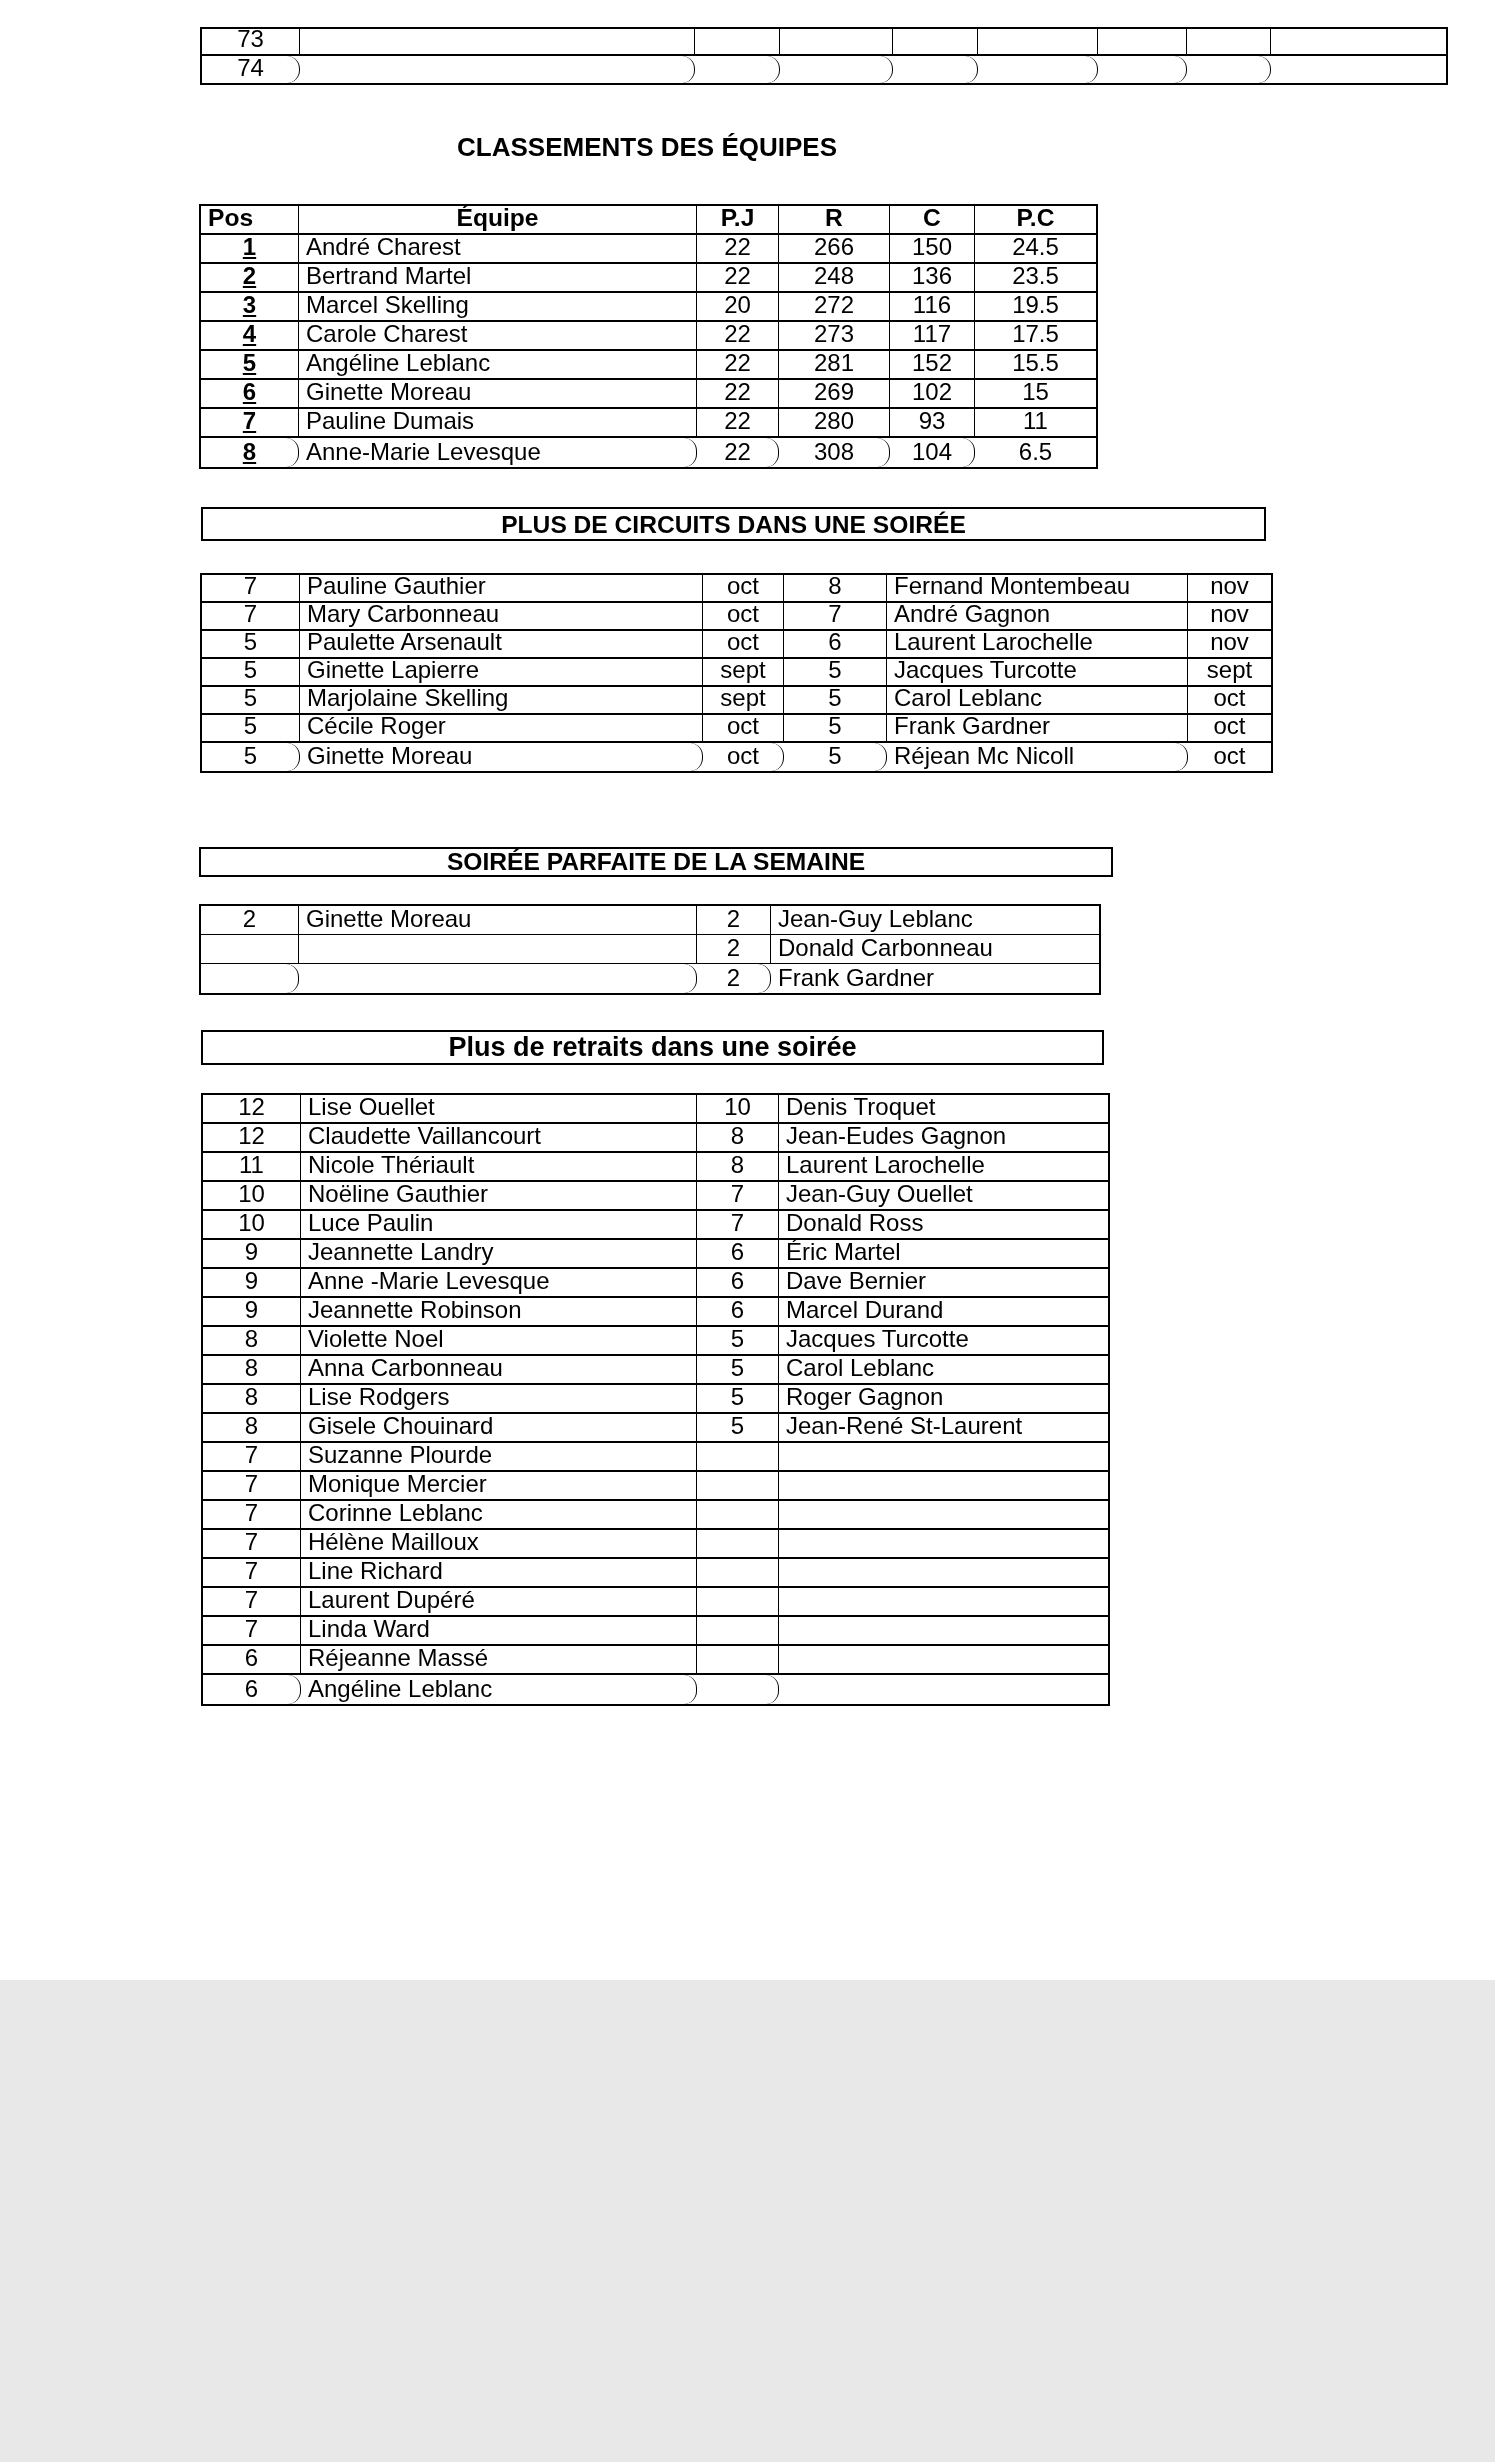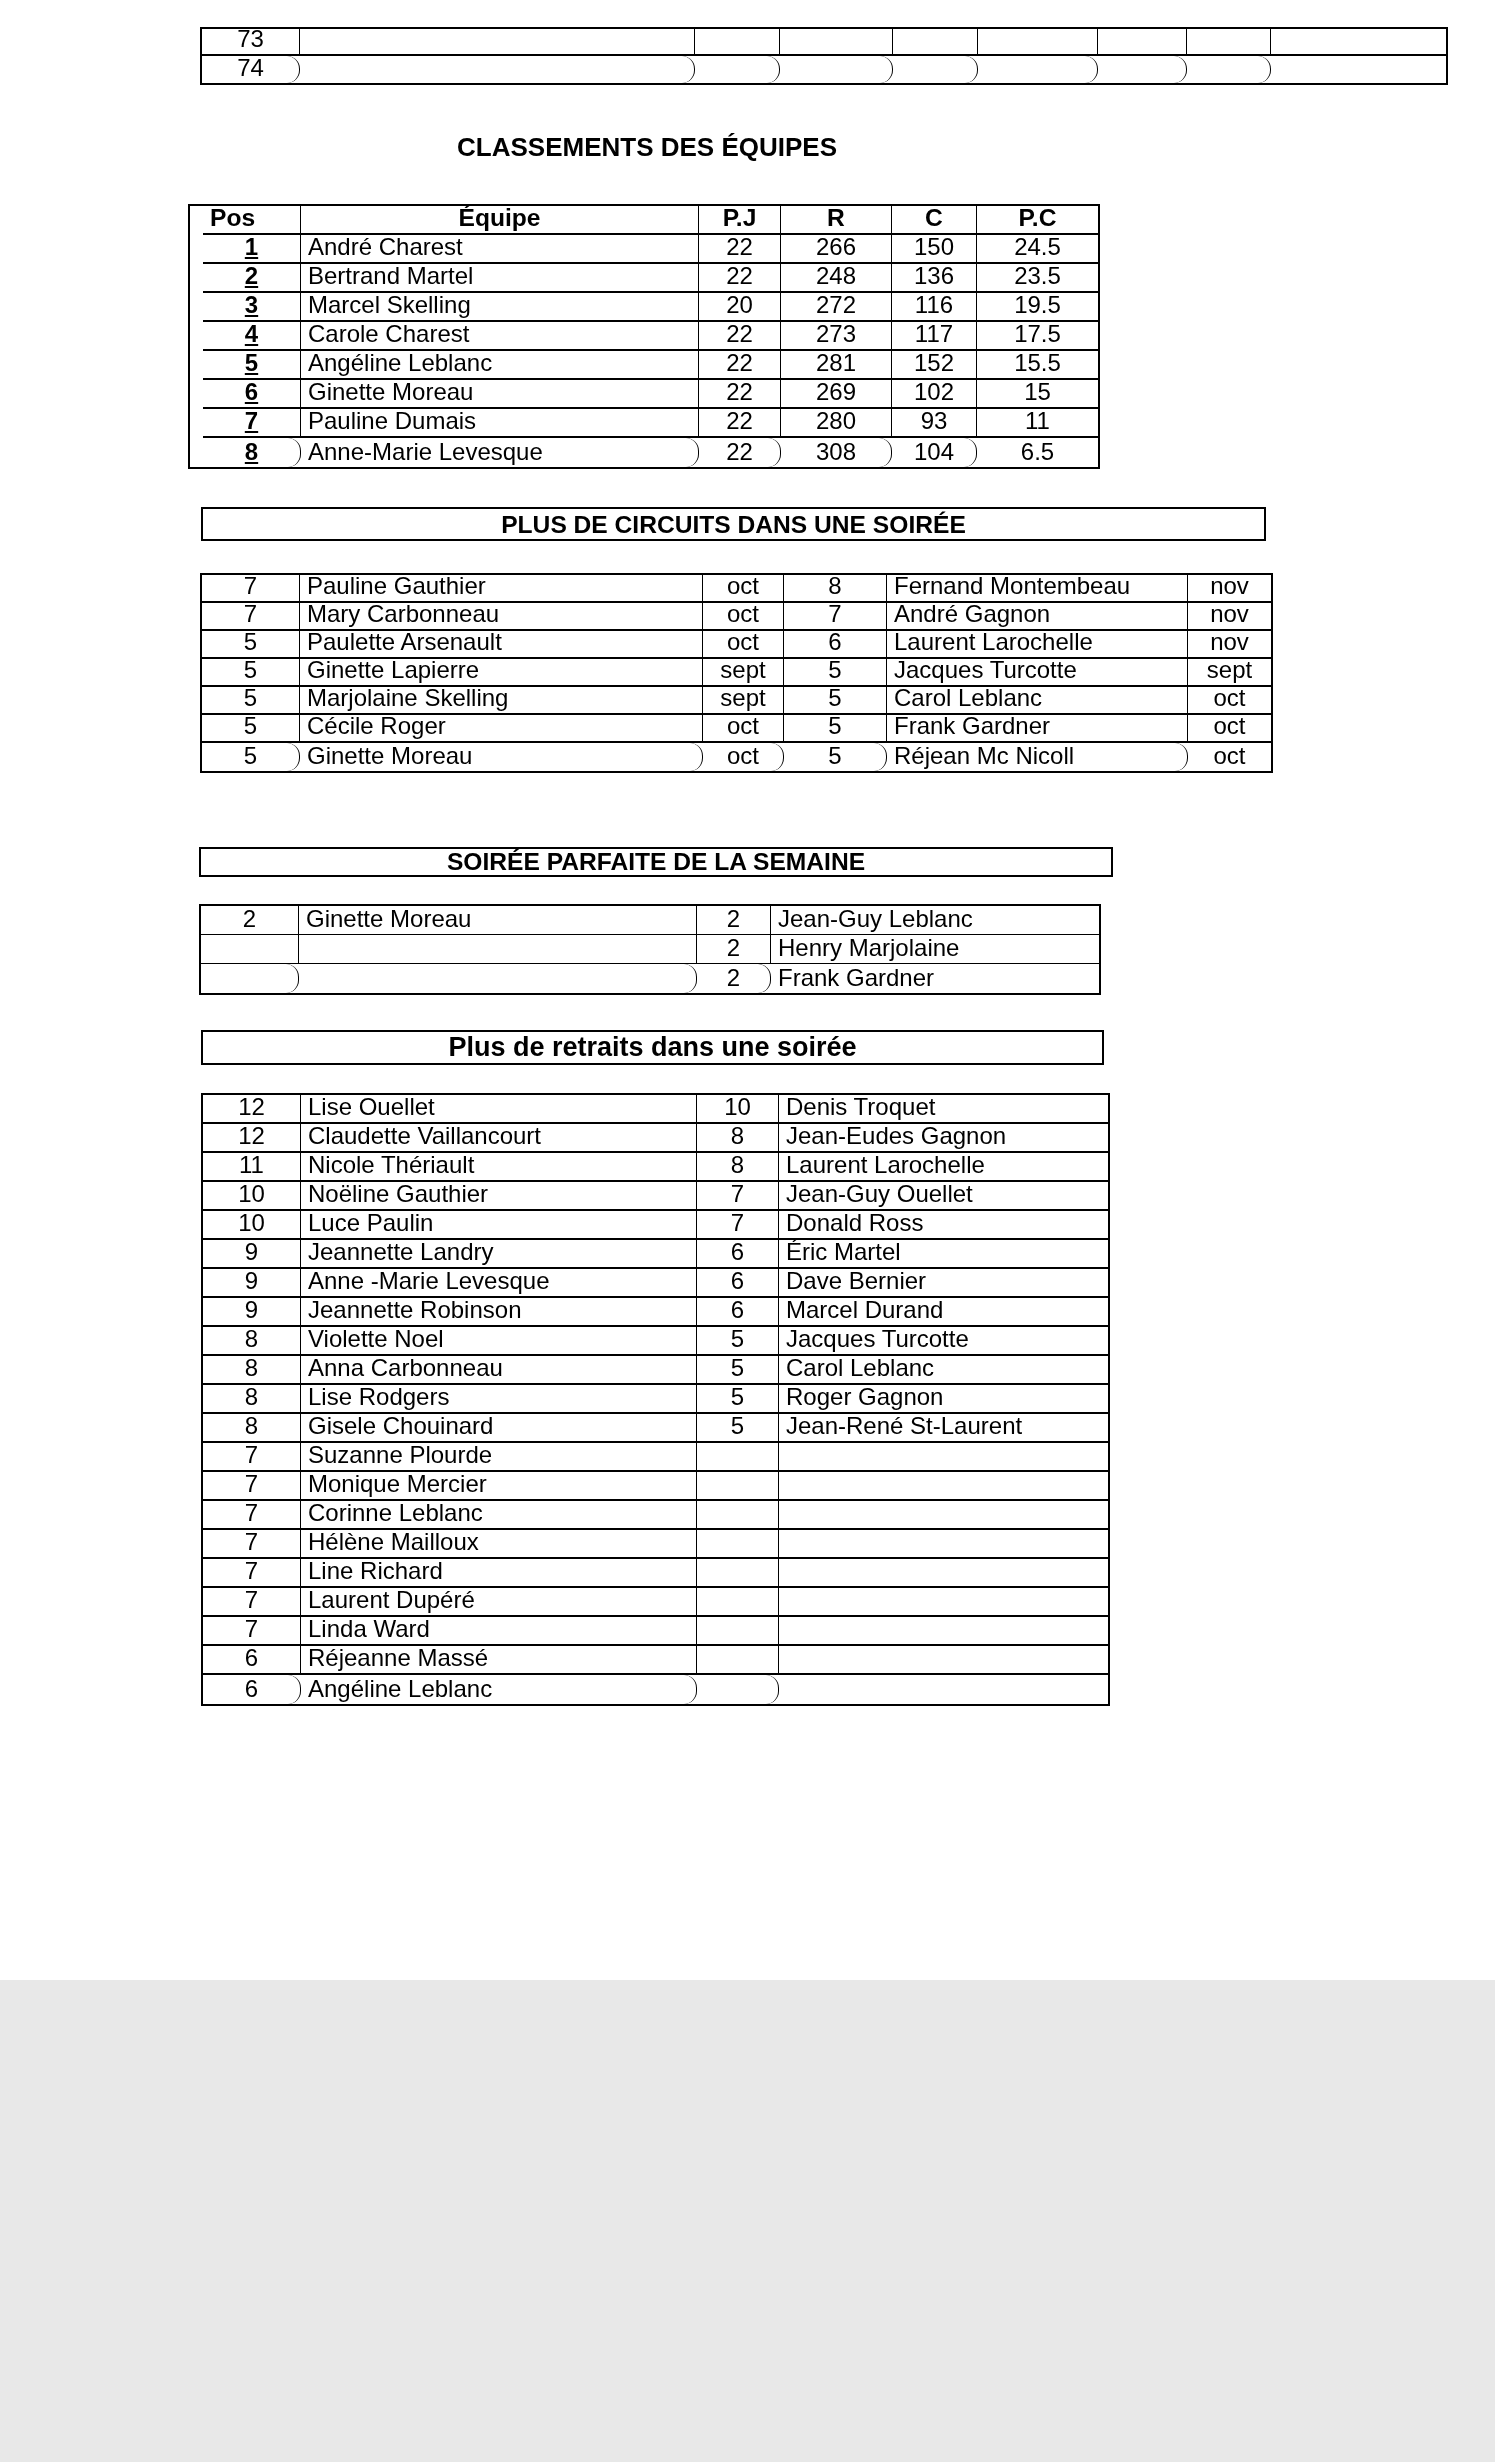--- a/index.html
+++ b/index.html
@@ -31,21 +31,21 @@
   .cell.a-center{justify-content:center;}
   .cell.a-left{justify-content:flex-start;padding-left:7px;}
   .cell.last-col{border-right:none;}
   .cell.last-row{border-bottom:none;border-radius:13px;}
   .cell.hdr{font-weight:bold;font-size:24.6px;text-decoration:none !important;}
   .cell.pos{font-weight:bold;text-decoration:underline;}
   .cell.hdr.pos{text-decoration:none;}
 
   
   .t-top{left:200px;top:27px;grid-template-columns:98px 395px 85px 113px 85px 120px 89px 84px 175px;grid-auto-rows:27px;}
-  .t-team{left:188px;top:204px;grid-template-columns:98px 398px 82px 111px 85px 121px;grid-auto-rows:29px;padding-left:13px;}
+  .t-team{left:199px;top:204px;grid-template-columns:98px 398px 82px 111px 85px 121px;grid-auto-rows:29px;}
   .t-circuits{left:200px;top:573px;grid-template-columns:98px 403px 81px 103px 301px 83px;grid-auto-rows:28px;}
   .t-soiree{left:199px;top:904px;grid-template-columns:98px 398px 74px 328px;grid-auto-rows:29px;}
   .t-soiree .cell{border-bottom-width:1.8px;}
   .t-retraits{left:201px;top:1093px;grid-template-columns:98px 396px 82px 329px;grid-auto-rows:29px;}
 
   .page-title{
     position:absolute;left:199px;top:132px;width:896px;
     text-align:center;font-weight:bold;font-size:26px;
   }
   .section-header{
@@ -196,21 +196,21 @@
     <span>SOIRÉE PARFAITE DE LA SEMAINE</span>
   </div>
   <div class="xtable t-soiree">
       <div class="cell a-center">2</div>
       <div class="cell a-left">Ginette Moreau</div>
       <div class="cell a-center">2</div>
       <div class="cell a-left last-col">Jean-Guy Leblanc</div>
       <div class="cell a-center"></div>
       <div class="cell a-left"></div>
       <div class="cell a-center">2</div>
-      <div class="cell a-left last-col">Henry Marjolaine</div>
+      <div class="cell a-left last-col">Donald Carbonneau</div>
       <div class="cell a-center last-row"></div>
       <div class="cell a-left last-row"></div>
       <div class="cell a-center last-row">2</div>
       <div class="cell a-left last-col last-row">Frank Gardner</div>
     </div>
 
   <div class="section-header h-retraits">
     <span>Plus de retraits dans une soirée</span>
   </div>
   <div class="xtable t-retraits">

